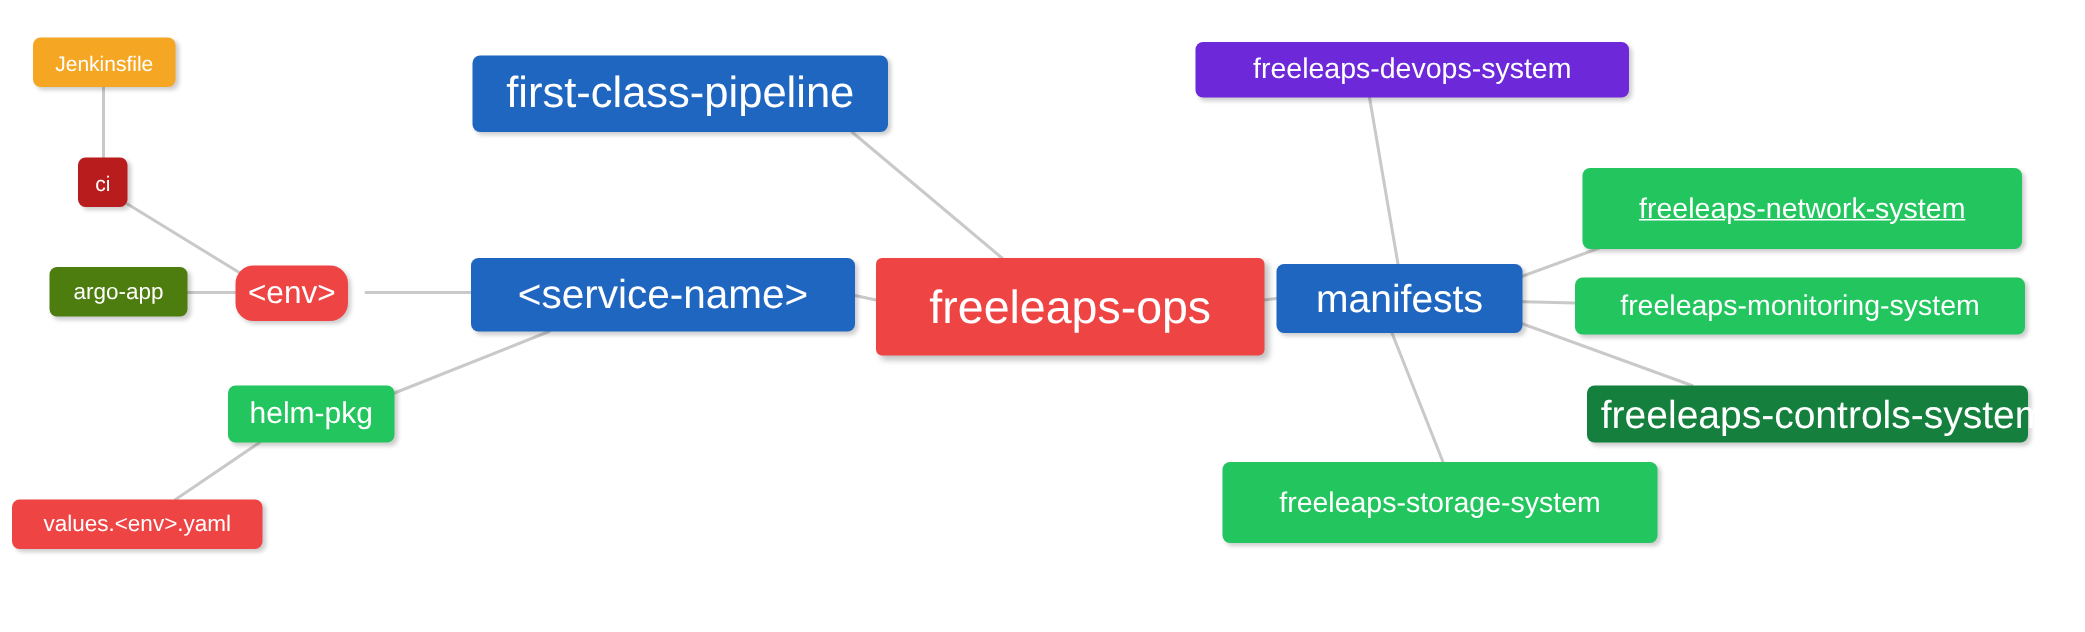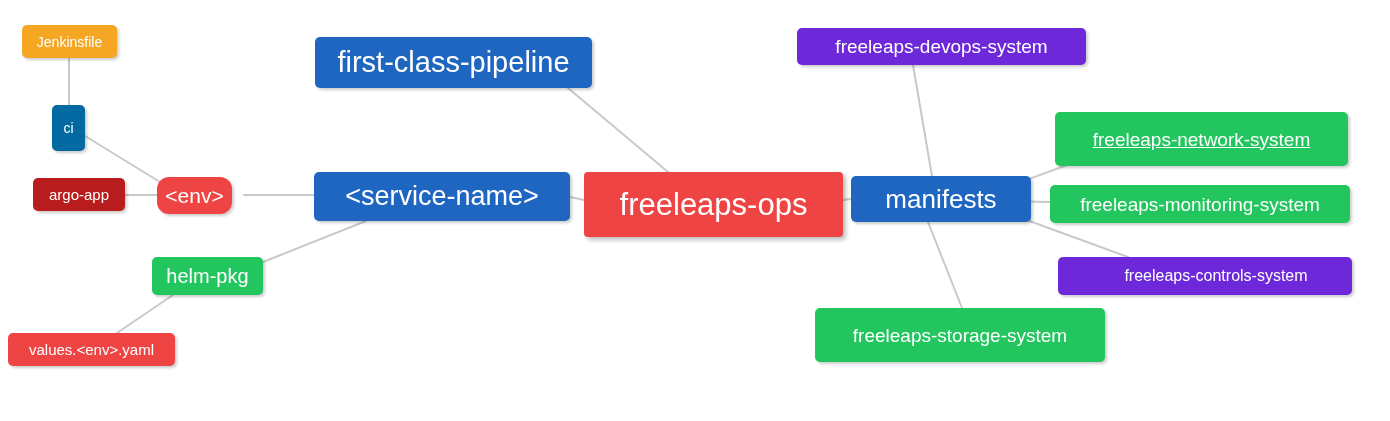--- a/index.html
+++ b/index.html
@@ -61,28 +61,28 @@
       <line x1="568" y1="88" x2="668" y2="172" stroke="#c9c9c9" stroke-width="2" stroke-linecap="round"></line>
       <line x1="843" y1="200" x2="851" y2="199" stroke="#c9c9c9" stroke-width="2" stroke-linecap="round"></line>
       <line x1="932" y1="176" x2="913" y2="65" stroke="#c9c9c9" stroke-width="2" stroke-linecap="round"></line>
       <line x1="1010" y1="186" x2="1108" y2="150" stroke="#c9c9c9" stroke-width="2" stroke-linecap="round"></line>
       <line x1="1010" y1="201" x2="1050" y2="202" stroke="#c9c9c9" stroke-width="2" stroke-linecap="round"></line>
       <line x1="1010" y1="214" x2="1128" y2="257" stroke="#c9c9c9" stroke-width="2" stroke-linecap="round"></line>
       <line x1="928" y1="222" x2="962" y2="308" stroke="#c9c9c9" stroke-width="2" stroke-linecap="round"></line>
     </svg>
   <div id="node-layer">
       <div class="node" style="left: 22px; top: 25px; width: 95px; height: 33px; background: rgb(245, 166, 35); font-size: 14px;">Jenkinsfile</div>
-      <div class="node" style="left: 52px; top: 105px; width: 33px; height: 46px; background: #0369a1; font-size: 14px;">ci</div>
-      <div class="node" style="left: 33px; top: 178px; width: 92px; height: 33px; background: #b91c1c; font-size: 15px;">argo-app</div>
+      <div class="node" style="left: 52px; top: 105px; width: 33px; height: 33px; background: #b91c1c; font-size: 14px;">ci</div>
+      <div class="node" style="left: 33px; top: 178px; width: 92px; height: 33px; background: #4d7c0f; font-size: 15px;">argo-app</div>
       <div class="node" style="left: 157px; top: 177px; width: 75px; height: 37px; background: #ef4444; font-size: 21px; border-radius: 12px;">&lt;env&gt;</div>
       <div class="node" style="left: 152px; top: 257px; width: 111px; height: 38px; background: rgb(34, 197, 94); font-size: 20px;">helm-pkg</div>
       <div class="node" style="left: 8px; top: 333px; width: 167px; height: 33px; background: #ef4444; font-size: 15px;">values.&lt;env&gt;.yaml</div>
       <div class="node" style="left: 315px; top: 37px; width: 277px; height: 51px; background: rgb(31, 102, 193); font-size: 29px;">first-class-pipeline</div>
       <div class="node" style="left: 314px; top: 172px; width: 256px; height: 49px; background: rgb(31, 102, 193); font-size: 27px;">&lt;service-name&gt;</div>
       <div class="node root" style="left: 584px; top: 172px; width: 259px; height: 65px; background: #ef4444; font-size: 31px;">freeleaps-ops</div>
-      <div class="node" style="left: 851px; top: 176px; width: 180px; height: 46px; background: rgb(31, 102, 193); font-size: 26px;">manifests</div>
+      <div class="node" style="left: 851px; top: 176px; width: 164px; height: 46px; background: rgb(31, 102, 193); font-size: 26px;">manifests</div>
       <div class="node" style="left: 797px; top: 28px; width: 289px; height: 37px; background: #6d28d9; font-size: 19px;">freeleaps-devops-system</div>
       <div class="node" style="left: 1055px; top: 112px; width: 293px; height: 54px; background: rgb(34, 197, 94); font-size: 19px; text-decoration: underline;">freeleaps-network-system</div>
       <div class="node" style="left: 1050px; top: 185px; width: 300px; height: 38px; background: rgb(34, 197, 94); font-size: 19px;">freeleaps-monitoring-system</div>
-      <div class="node" style="left: 1058px; top: 257px; width: 294px; height: 38px; background: #6d28d9; font-size: 16px; padding-left: 32px;">freeleaps-controls-system</div>
+      <div class="node" style="left: 1058px; top: 257px; width: 294px; height: 38px; background: #15803d; font-size: 26px; padding-left: 32px;">freeleaps-controls-system</div>
       <div class="node" style="left: 815px; top: 308px; width: 290px; height: 54px; background: rgb(34, 197, 94); font-size: 19px;">freeleaps-storage-system</div>
     </div>
 </div>
 
 </body></html>

